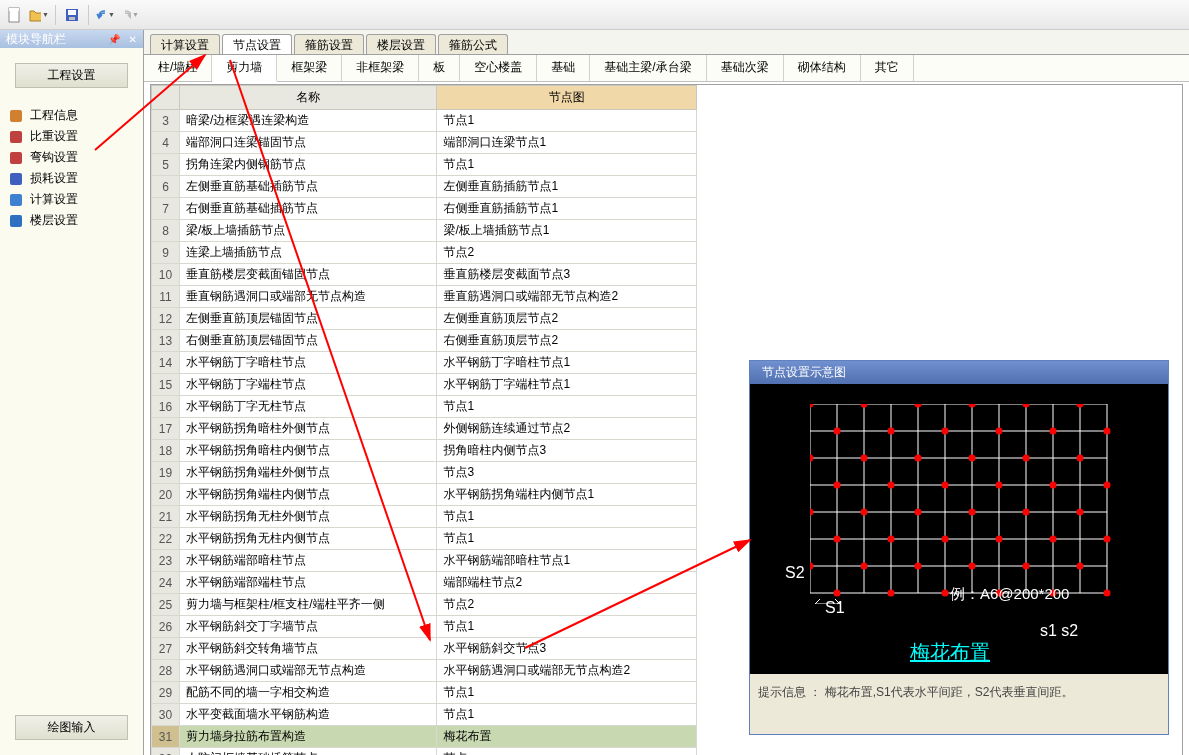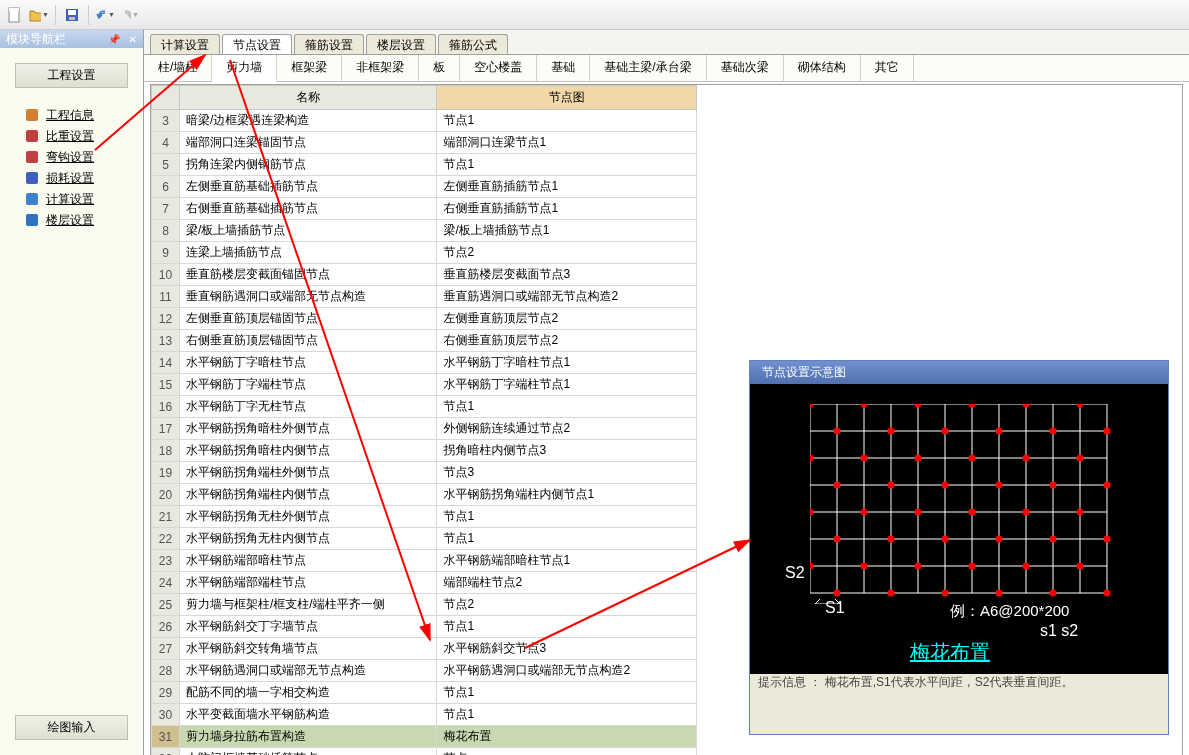--- a/index.html
+++ b/index.html
@@ -10,21 +10,21 @@
 .toolbar .icon-btn { width: 22px; height: 22px; display: flex; align-items: center; justify-content: center; border: 1px solid transparent; cursor: pointer; }
 .toolbar .sep { width: 1px; height: 20px; background: #ccc; margin: 0 3px; }
 .toolbar .dropdown-arrow { font-size: 7px; color: #555; margin-left: 1px; }
 
 
 .sidebar { position: absolute; left: 0; top: 30px; width: 144px; height: 725px; background: #fbfbf0; border-right: 1px solid #a0a0a0; }
 .sidebar-title { background: linear-gradient(#c8d8f0, #a8c0e0); color: #fff; padding: 2px 6px; display: flex; justify-content: space-between; align-items: center; height: 18px; font-size: 12px; }
 .sidebar-title .controls span { cursor: pointer; margin-left: 4px; color: #fff; font-size: 10px; }
 .sidebar-section-hdr { background: linear-gradient(#f0f0e8,#e0e0d0); border: 1px solid #c0c0b0; text-align: center; padding: 3px; margin: 15px; cursor: pointer; }
 .sidebar-items { padding: 2px 0; }
-.sidebar-item { display: flex; align-items: flex-start; padding: 2px 24px; cursor: pointer; gap: 6px; text-decoration: underline; }
+.sidebar-item { display: flex; align-items: flex-end; padding: 2px 8px; cursor: pointer; gap: 6px; }
 .sidebar-item .ic { width: 16px; height: 16px; display: inline-flex; align-items: center; justify-content: center; }
 .sidebar-footer { position: absolute; bottom: 0; left: 0; right: 0; }
 
 
 .main { position: absolute; left: 144px; top: 30px; right: 0; bottom: 0; background: #f5f5f0; }
 
 
 .top-tabs { display: flex; gap: 2px; padding: 4px 6px 0 6px; height: 24px; }
 .top-tab { border: 1px solid #a0a0a0; border-bottom: none; background: #ece9d8; padding: 2px 10px; cursor: pointer; border-radius: 3px 3px 0 0; }
 .top-tab.active { background: #fff; position: relative; z-index: 2; }
@@ -48,24 +48,24 @@
 td.val-col { width: 260px; }
 
 
 .diagram-panel { position: absolute; right: 20px; top: 330px; width: 420px; border: 1px solid #6080c0; background: #fff; }
 .diagram-title { background: linear-gradient(#7090d0, #5070b0); color: #fff; padding: 3px 12px; font-size: 12px; }
 .diagram-canvas { background: #000; height: 290px; position: relative; }
 .grid-svg { position: absolute; left: 60px; top: 20px; }
 .diagram-labels { position: absolute; color: #fff; font-size: 16px; }
 .lbl-s2 { left: 35px; top: 180px; }
 .lbl-s1 { left: 75px; top: 215px; }
-.lbl-example { left: 200px; top: 218px; color: #fff; font-size: 15px; }
+.lbl-example { left: 200px; top: 201px; color: #fff; font-size: 15px; }
 .lbl-s1s2 { left: 290px; top: 238px; color: #fff; font-size: 16px; }
 .lbl-link { left: 160px; top: 255px; color: #00ffff; text-decoration: underline; font-size: 20px; }
-.diagram-hint { padding: 0 8px; background: #ece9d8; color: #444; height: 60px; }
+.diagram-hint { padding: 10px 8px; background: #ece9d8; color: #444; height: 60px; }
 
 
 .arrow-svg { position: absolute; left: 0; top: 0; pointer-events: none; z-index: 100; }
 </style>
 </head>
 <body>
 
 <div class="toolbar">
   <div class="icon-btn">
       <svg width="16" height="16">

